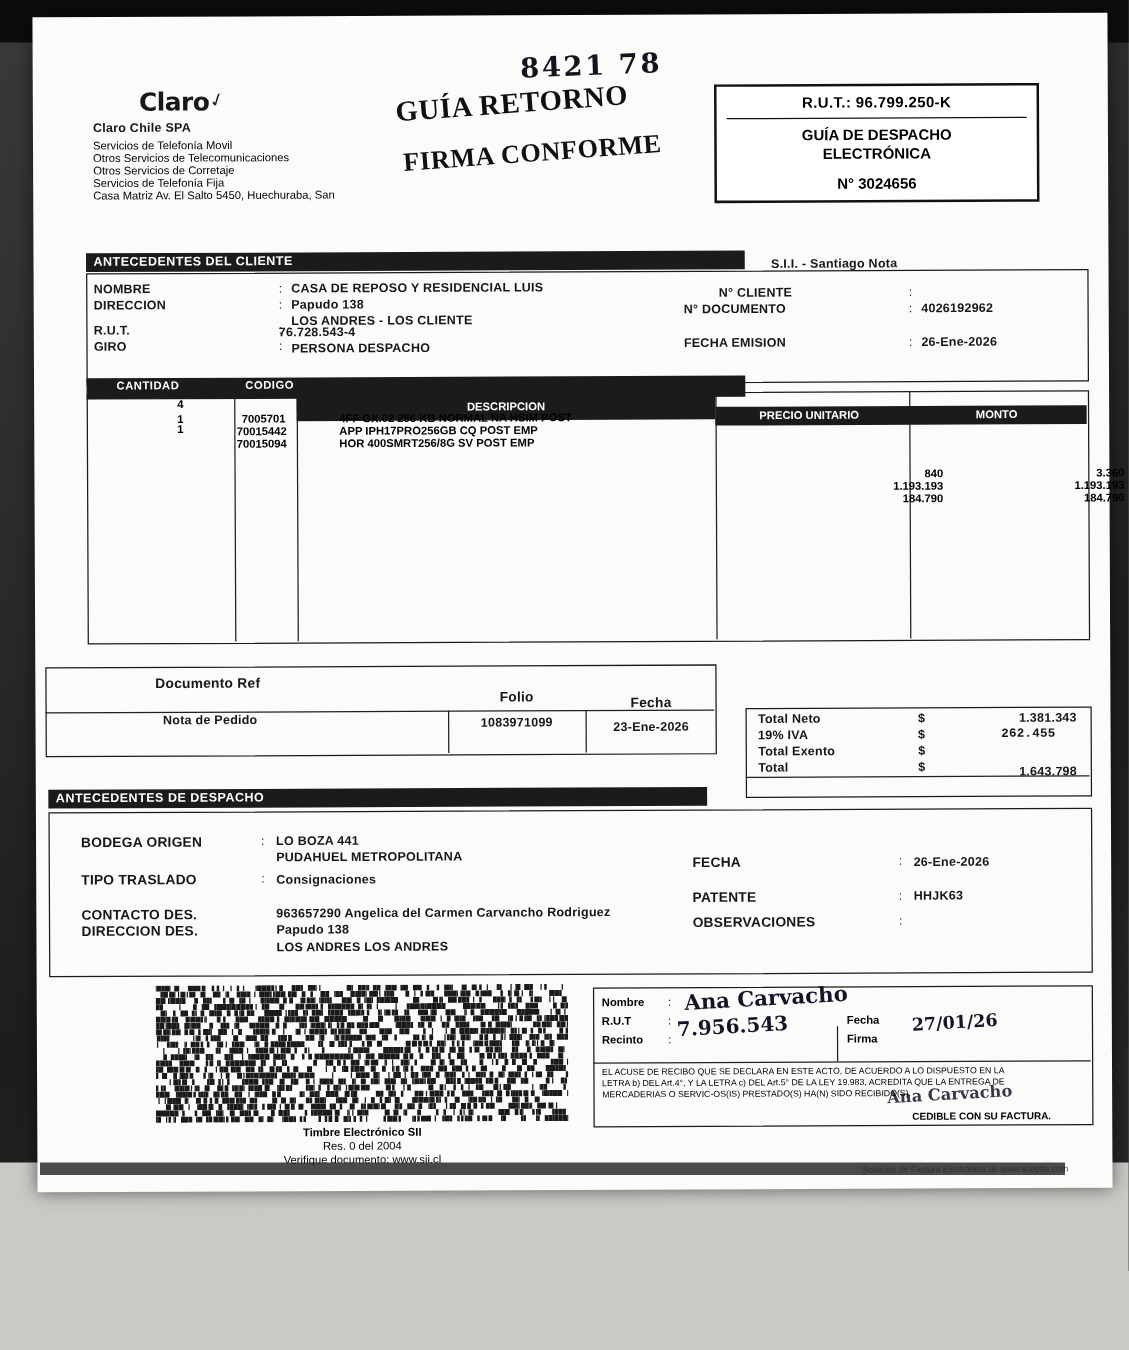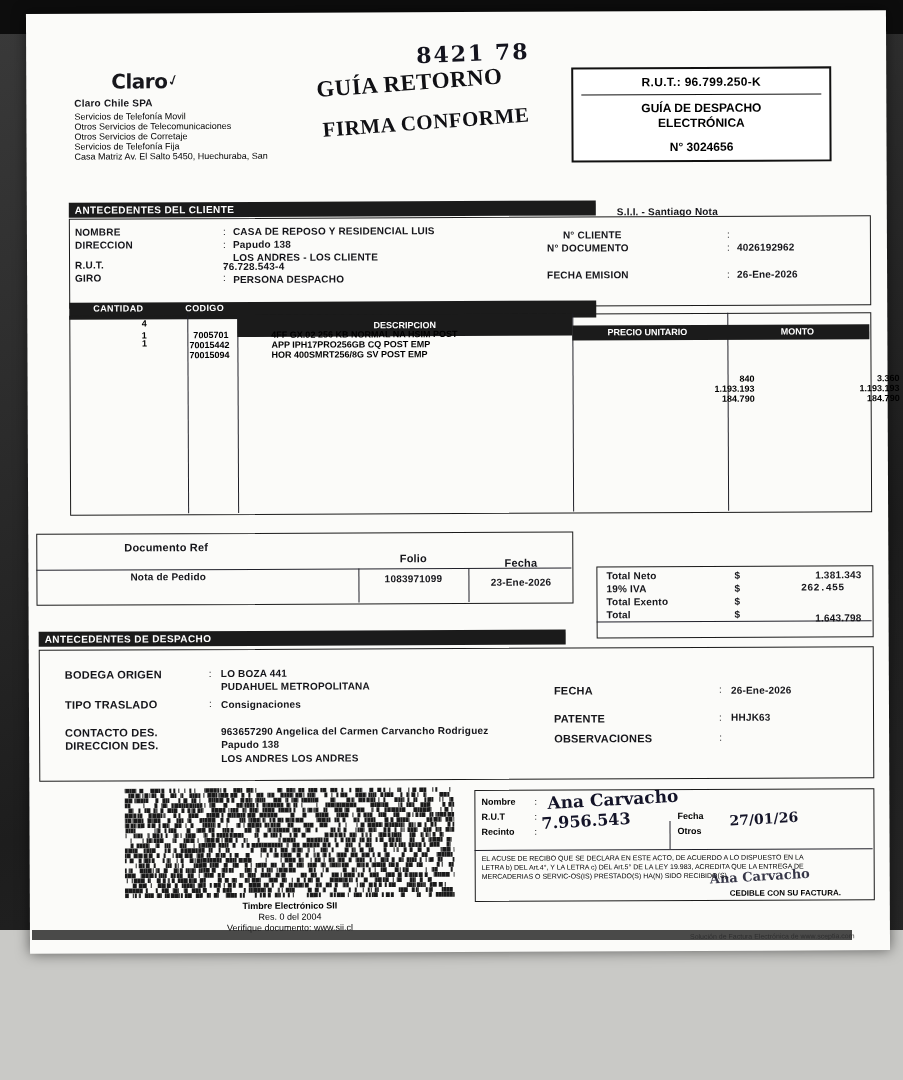--- a/index.html
+++ b/index.html
@@ -112,33 +112,33 @@
     <div class="abs t" style="left:196px;top:246px;">:</div>
     <div class="abs t" style="left:196px;top:259px;">:</div>
 
     <div class="abs t b" style="left:206px;top:213px;">CASA DE REPOSO Y RESIDENCIAL LUIS</div>
     <div class="abs t b" style="left:206px;top:226px;">Papudo 138</div>
     <div class="abs t b" style="left:206px;top:239px;">LOS ANDRES -  LOS CLIENTE</div>
 
     <div class="abs t b" style="left:196px;top:248px;">76.728.543-4</div>
     <div class="abs t b" style="left:206px;top:261px;">PERSONA DESPACHO</div>
 
-    <div class="abs t b" style="left:536px;top:218px;">N° CLIENTE</div>
+    <div class="abs t b" style="left:548px;top:218px;">N° CLIENTE</div>
     <div class="abs t b" style="left:520px;top:231px;">N° DOCUMENTO</div>
     <div class="abs t b" style="left:520px;top:258px;">FECHA EMISION</div>
     <div class="abs t" style="left:700px;top:218px;">:</div>
     <div class="abs t" style="left:700px;top:231px;">:</div>
     <div class="abs t" style="left:700px;top:258px;">:</div>
     <div class="abs t b" style="left:710px;top:218px;"></div>
     <div class="abs t b" style="left:710px;top:231px;">4026192962</div>
     <div class="abs t b" style="left:710px;top:258px;">26-Ene-2026</div>
 
     <div class="abs bar" style="left:42px;top:289px;width:515px;height:13px;">
       <span class="abs" style="left:24px;top:1px;font-size:9px;">CANTIDAD</span>
-      <span class="abs" style="left:116px;top:1px;font-size:9px;">CODIGO</span>
+      <span class="abs" style="left:127px;top:1px;font-size:9px;">CODIGO</span>
     </div>
 
     <div class="abs box" style="left:42px;top:302px;width:800px;height:198px;"></div>
 
     <div class="abs gridline" style="left:160px;top:302px;width:1px;height:198px;"></div>
     <div class="abs gridline" style="left:210px;top:302px;width:1px;height:198px;"></div>
     <div class="abs gridline" style="left:545px;top:302px;width:1px;height:198px;"></div>
     <div class="abs gridline" style="left:700px;top:302px;width:1px;height:198px;"></div>
 
     <div class="abs" style="left:210px;top:302px;width:335px;height:22px;background:#1b1b1b;"></div>
@@ -1844,21 +1844,21 @@
     <div class="abs ctr t9" style="left:110px;top:910px;width:300px;">Verifique documento: www.sii.cl</div>
 
     <div class="abs box" style="left:445px;top:778px;width:398px;height:110px;"></div>
     <div class="abs gridline" style="left:445px;top:838px;width:398px;height:1px;"></div>
     <div class="abs gridline" style="left:640px;top:810px;width:1px;height:28px;"></div>
 
     <div class="abs t9 b" style="left:452px;top:785px;">Nombre</div>
     <div class="abs t9 b" style="left:452px;top:800px;">R.U.T</div>
     <div class="abs t9 b" style="left:452px;top:815px;">Recinto</div>
     <div class="abs t9 b" style="left:648px;top:800px;">Fecha</div>
-    <div class="abs t9 b" style="left:648px;top:815px;">Otros</div>
+    <div class="abs t9 b" style="left:648px;top:815px;">Firma</div>
 
     <div class="abs t9" style="left:505px;top:785px;">:</div>
     <div class="abs t9" style="left:505px;top:800px;">:</div>
     <div class="abs t9" style="left:505px;top:815px;">:</div>
 
     <div class="abs sig" style="left:518px;top:778px;font-size:17px;">Ana Carvacho</div>
     <div class="abs sig" style="left:512px;top:800px;font-size:16px;">7.956.543</div>
     <div class="abs sig" style="left:700px;top:800px;font-size:14px;">27/01/26</div>
     <div class="abs sig" style="left:680px;top:858px;font-size:13px;opacity:.85;">Ana Carvacho</div>
 

